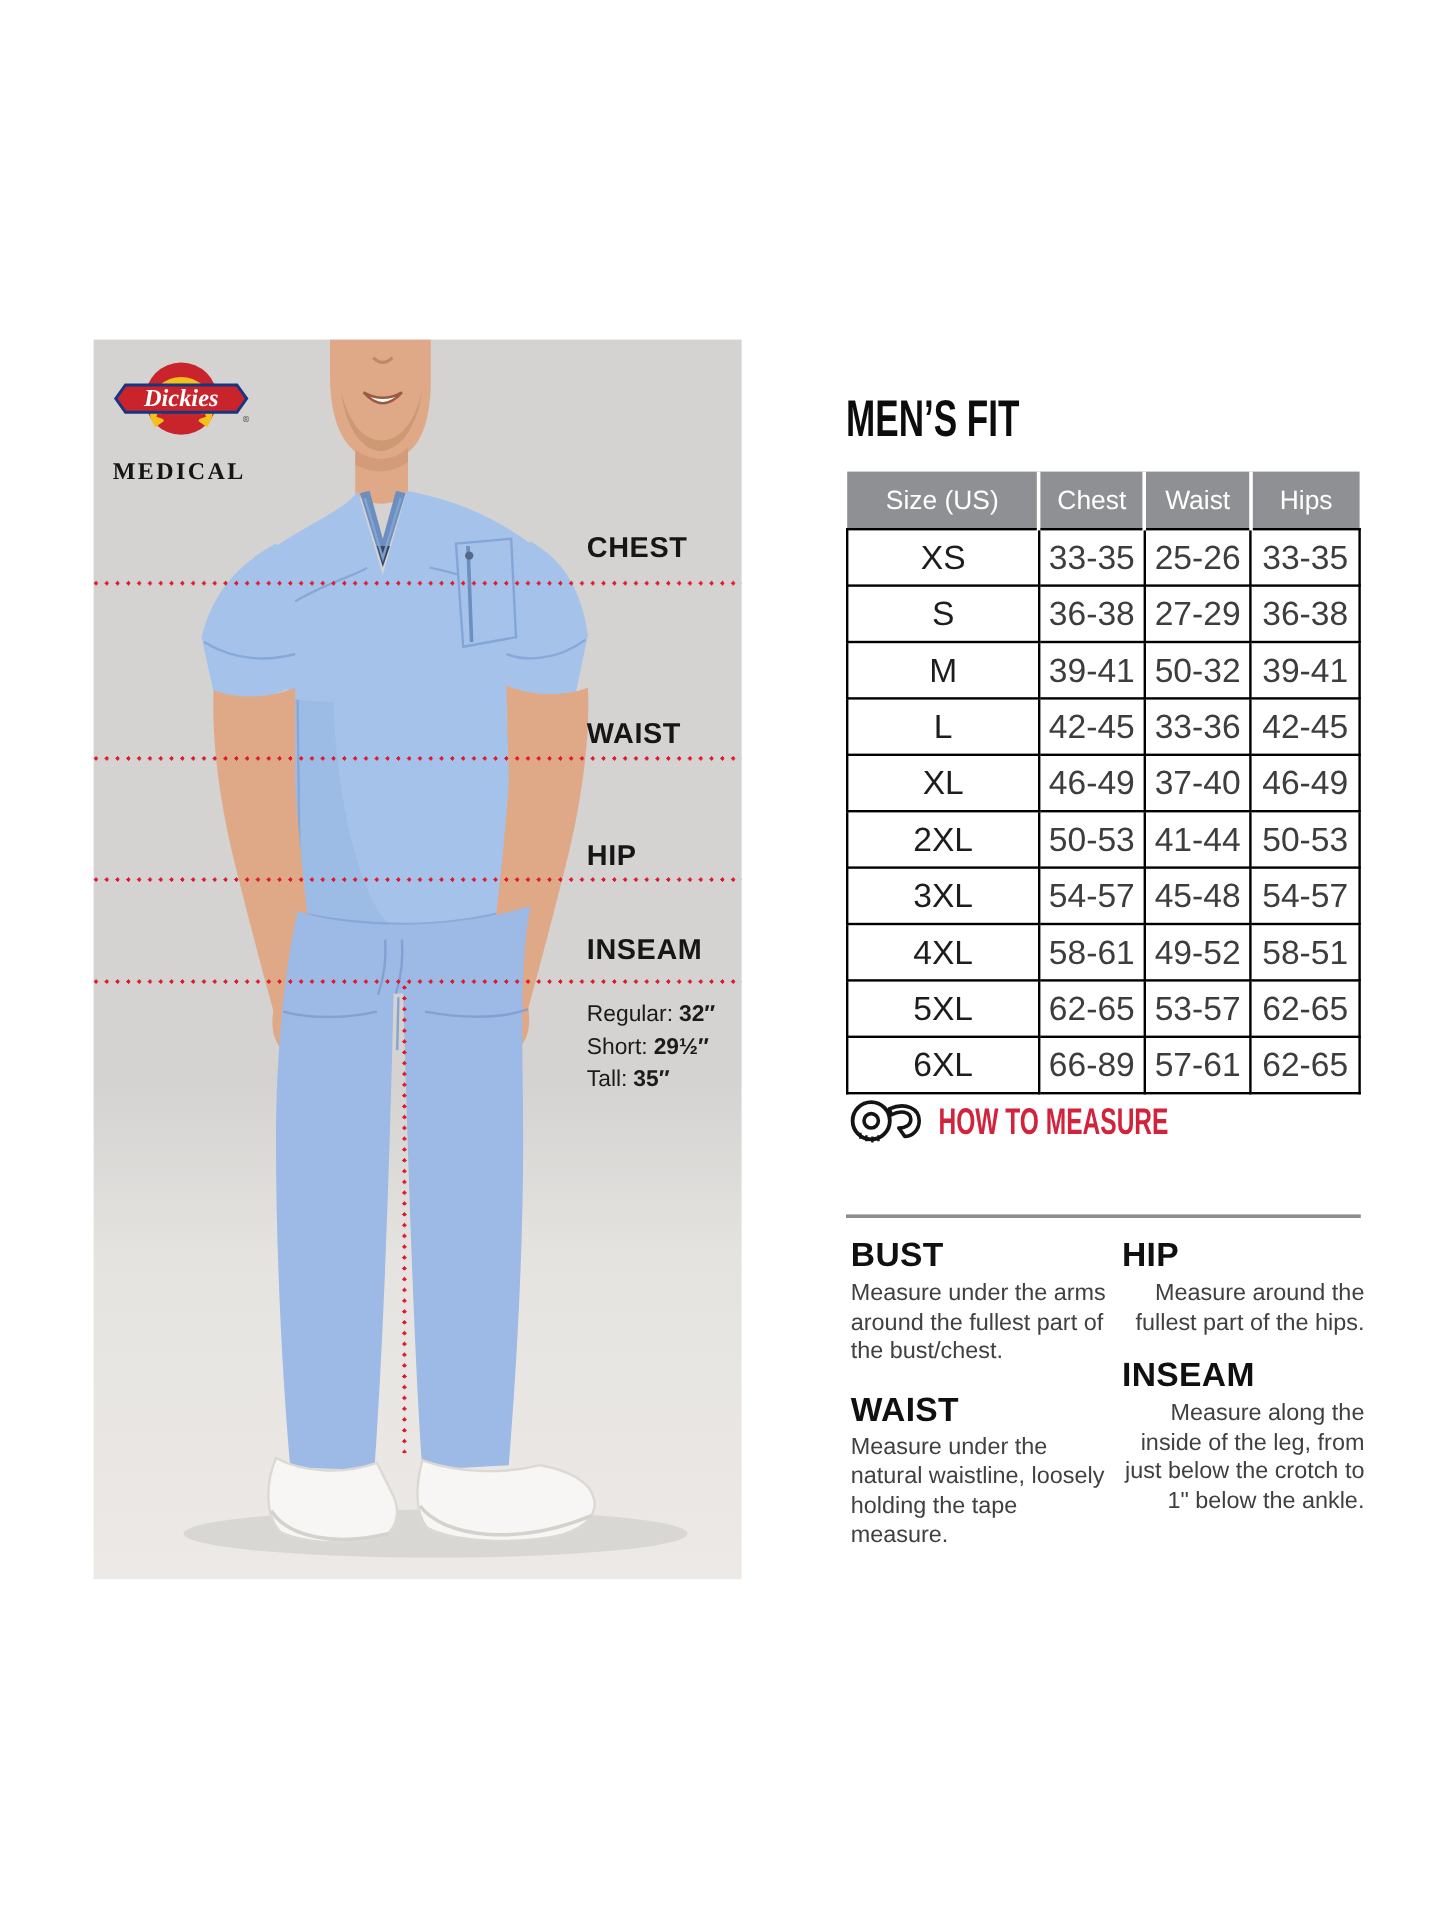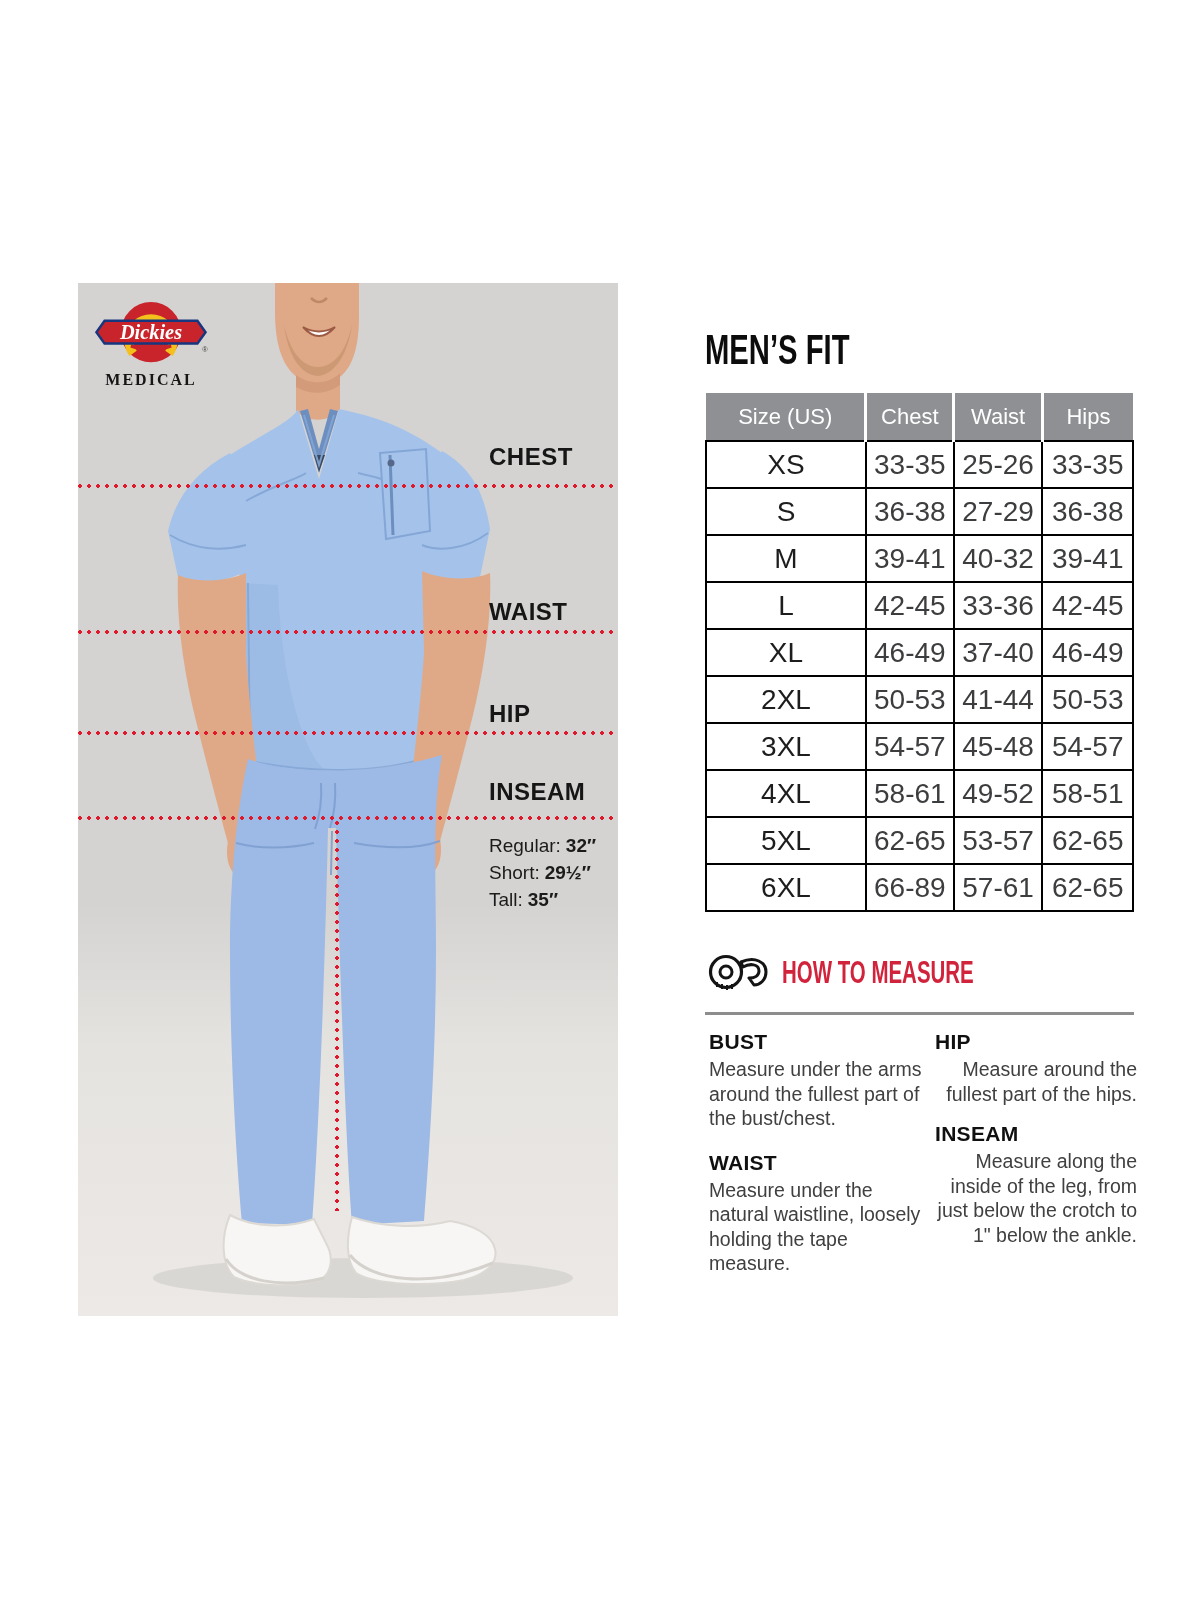--- a/index.html
+++ b/index.html
@@ -7,22 +7,22 @@
   .canvas{position:relative;width:1200px;height:1600px;background:#fff;overflow:hidden;
           font-family:"Liberation Sans",sans-serif;color:#1a1a1a;}
 
   
   .panel{position:absolute;left:78px;top:283px;width:540px;height:1033px;
          background:linear-gradient(180deg,#d4d3d1 0%,#d4d3d1 60%,#e5e3e0 74%,#ece9e6 100%);}
   .figure-svg{position:absolute;left:0;top:0;width:540px;height:1033px;}
 
   .logo-wrap{position:absolute;left:16px;top:14px;width:114px;}
   .logo-svg{width:114px;height:72px;display:block;}
-  .brand-division{width:114px;text-align:center;margin-top:2px;
-      font-family:"Liberation Serif",serif;font-weight:bold;font-size:16px;letter-spacing:2px;color:#151515;}
+  .brand-division{width:114px;margin-top:13px;
+      font-family:"Liberation Serif",serif;font-weight:bold;font-size:20px;letter-spacing:2px;color:#151515;}
 
   .model-note{position:absolute;left:411px;top:16px;width:125px;
       font-size:19px;font-weight:bold;line-height:22.5px;color:#1b1b1b;white-space:pre-line;}
 
   .mlabel{position:absolute;left:411px;font-size:24px;font-weight:bold;color:#161616;letter-spacing:0.5px;}
   .mlabel.chest{top:160px;} .mlabel.waist{top:315px;} .mlabel.hip{top:417px;} .mlabel.inseam{top:495px;}
 
   .dotline{position:absolute;left:0;width:540px;height:4px;background-repeat:repeat-x;
       background-image:radial-gradient(circle 1.7px at 2px 2px,#e0182b 97%,rgba(224,24,43,0));
       background-size:9px 4px;}
@@ -39,31 +39,31 @@
       white-space:nowrap;transform:scaleX(0.68);transform-origin:left center;letter-spacing:0px;}
 
   table.size-table{position:absolute;left:705px;top:393px;width:429px;border-collapse:collapse;}
   .size-table th{background:#8e9093;color:#ffffff;font-weight:normal;font-size:22px;height:47px;
       border:0;padding:0;text-align:center;}
   .size-table th + th{border-left:3px solid #fff;}
   .size-table td{border:2px solid #000;background:#fff;height:45px;padding:0;text-align:center;
       font-size:28px;color:#3c3d3f;}
   .size-table td.size-cell{color:#1d1d1d;}
 
-  .htm-row{position:absolute;left:705px;top:950px;display:flex;align-items:center;}
+  .htm-row{position:absolute;left:705px;top:912px;display:flex;align-items:center;}
   .tape-icon{width:66px;height:46px;flex:0 0 auto;}
   .htm-title{margin-left:11px;font-size:31px;font-weight:bold;color:#d2233c;white-space:nowrap;
       transform:scaleX(0.66);transform-origin:left center;}
 
   .htm-divider{position:absolute;left:705px;top:1012px;width:429px;height:3px;background:#8d8d8d;}
 
   .measure-cols{position:absolute;left:709px;top:1030px;width:428px;display:flex;}
   .mcol{display:flex;flex-direction:column;}
   .mcol.c1{width:234px;} .mcol.c2{flex:1;}
-  .mblock .mhead{font-size:21px;font-weight:bold;color:#101010;letter-spacing:0.3px;margin-bottom:3px;}
+  .mblock .mhead{font-size:28px;font-weight:bold;color:#101010;letter-spacing:0.3px;margin-bottom:3px;}
   .mblock .mtext{font-size:19.5px;line-height:24.5px;color:#404040;}
   .mcol.c1 .mtext{width:214px;} .mcol.c2 .mtext{width:202px;text-align:right;}
   .mcol.c1 .mblock:first-child{margin-bottom:20px;}
   .mcol.c2 .mblock:first-child{margin-bottom:16px;}
 </style>
 </head>
 <body>
 
 <div class="canvas">
 
@@ -188,21 +188,21 @@
         </tr>
       <tr>
           <td class="size-cell">S</td>
           <td>36-38</td>
           <td>27-29</td>
           <td>36-38</td>
         </tr>
       <tr>
           <td class="size-cell">M</td>
           <td>39-41</td>
-          <td>40-32</td>
+          <td>50-32</td>
           <td>39-41</td>
         </tr>
       <tr>
           <td class="size-cell">L</td>
           <td>42-45</td>
           <td>33-36</td>
           <td>42-45</td>
         </tr>
       <tr>
           <td class="size-cell">XL</td>

